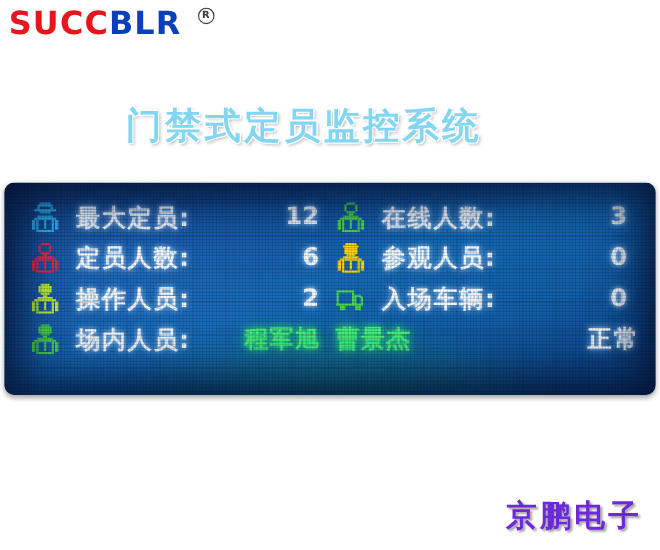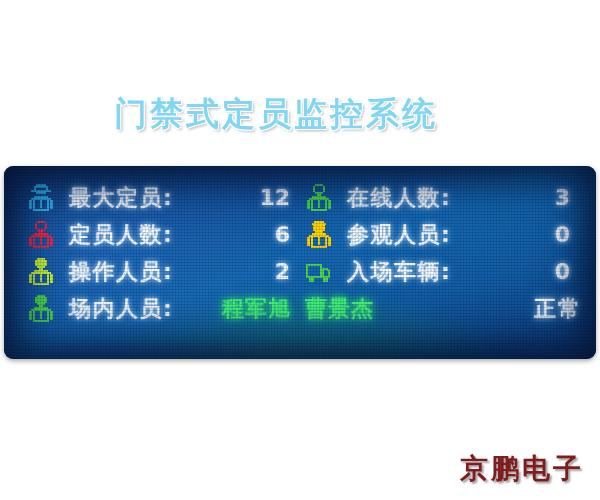--- a/index.html
+++ b/index.html
@@ -190,29 +190,33 @@
   .row-wide { position: absolute; left: 22px; top: 0; height: 37px; display: flex; align-items: center; }
 
   
   #footer-brand {
     position: absolute;
     right: 16px;
     bottom: 12px;
     font-size: 28px;
     font-weight: bold;
     letter-spacing: 3px;
-    color: #7f1d1d;
+    color: #6d28d9;
     text-shadow: 2px 2px 2px rgba(140,140,140,0.8);
     white-space: nowrap;
   }
 </style>
 </head>
 <body>
 
 <div id="logo-block">
+  <div id="logo-wordmark">
+    <span class="part-a">SUCC</span><span class="part-b">BLR</span>
+    <span id="logo-reg">R</span>
+  </div>
 </div>
 
 <div id="main-title">门禁式定员监控系统</div>
 
 <div id="led-panel">
 
   <div id="led-grid">
 
     <div class="led-row">
       <div class="led-cell left">

